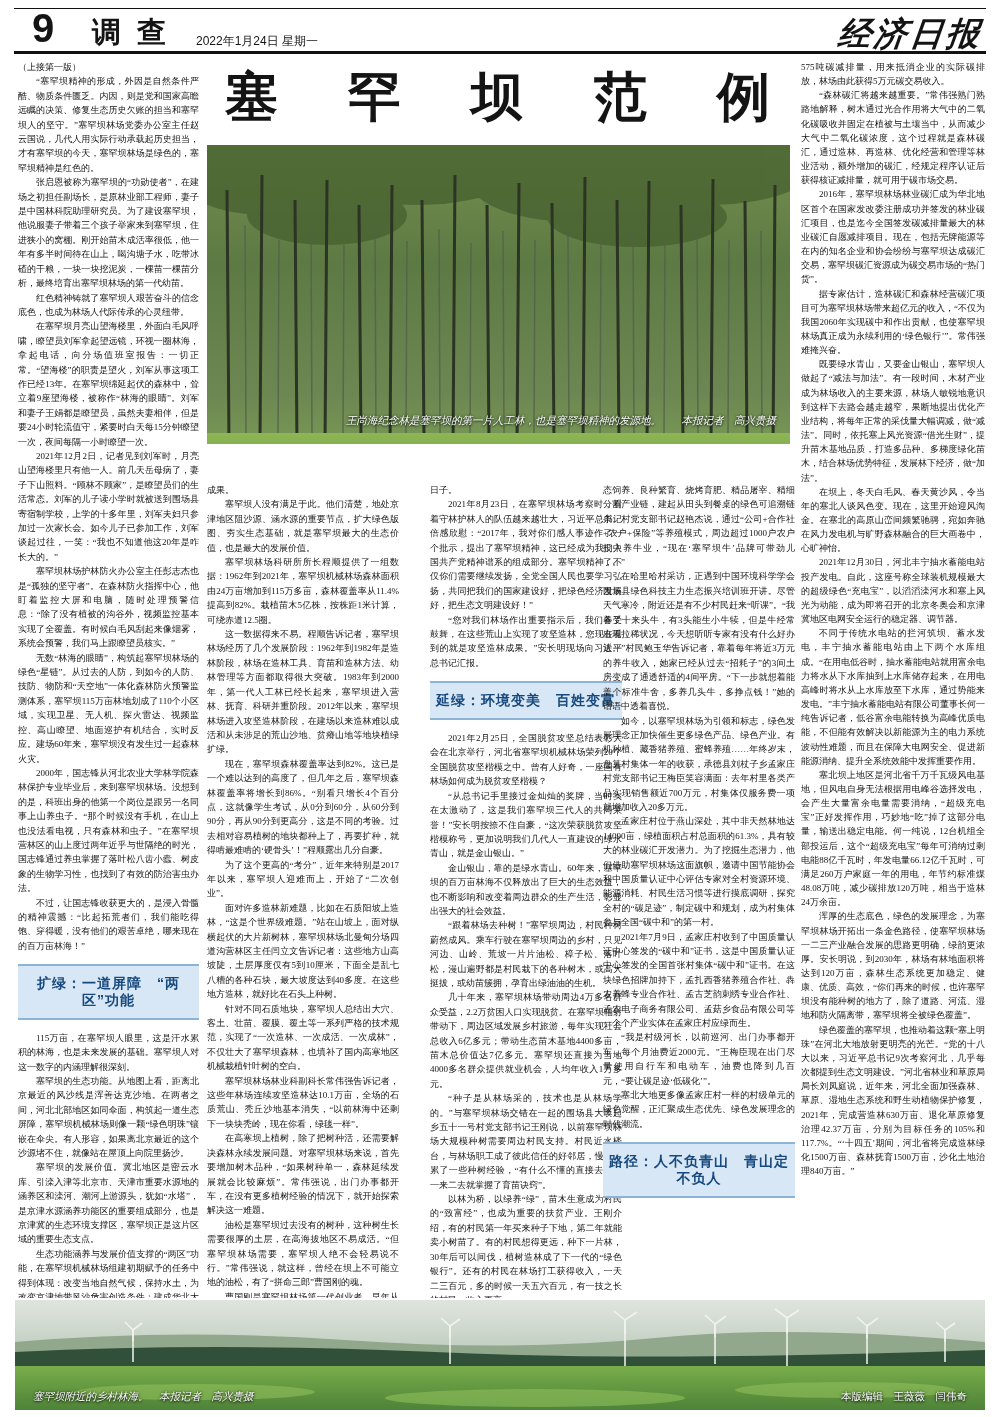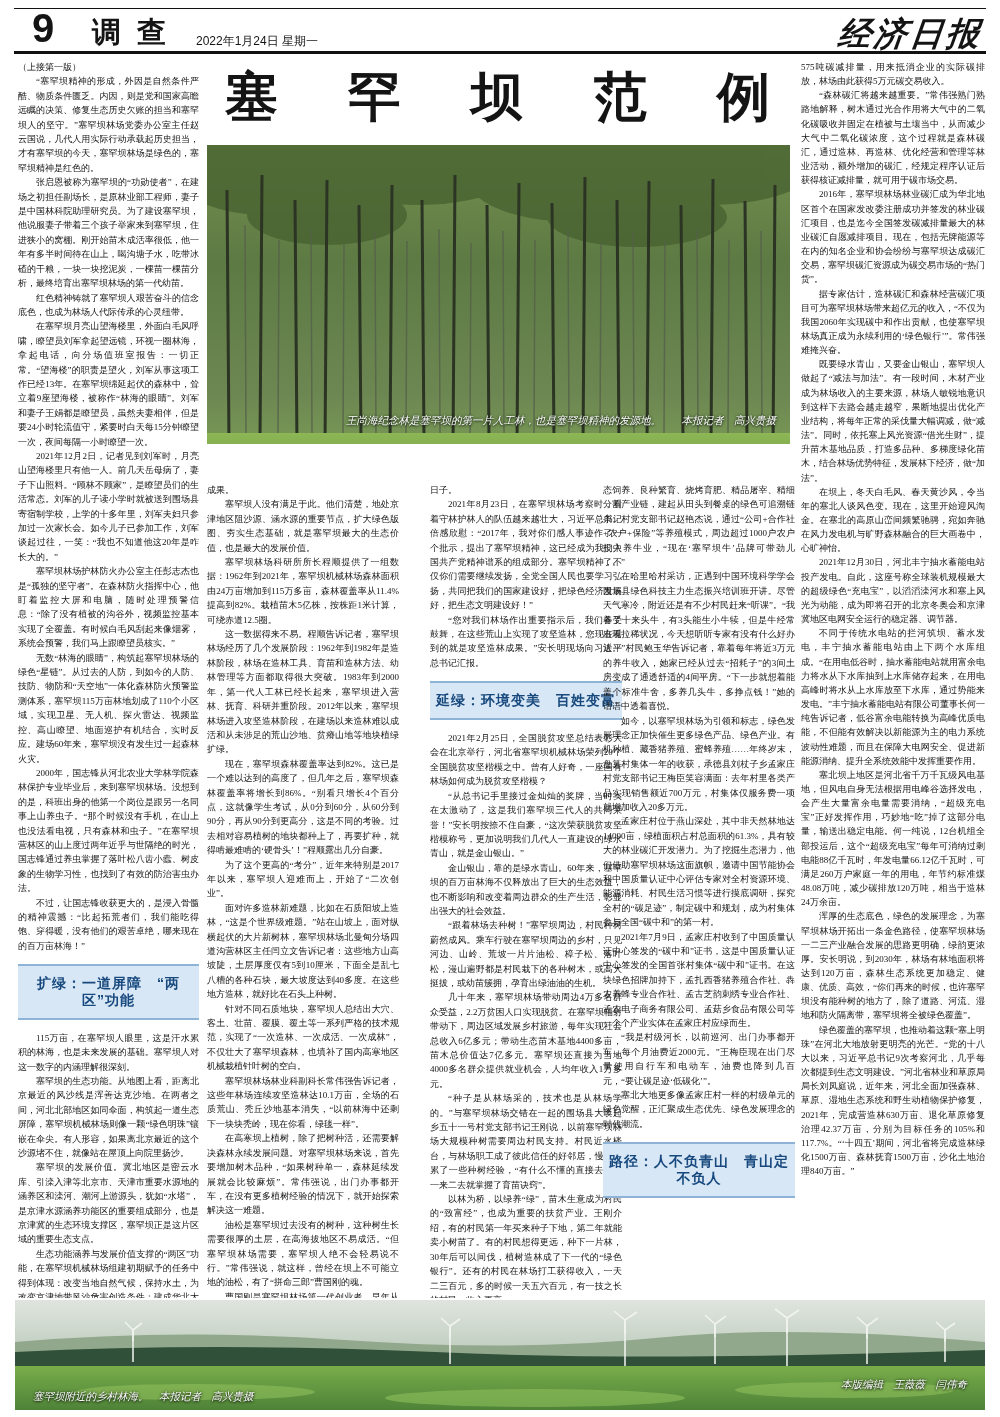--- a/index.html
+++ b/index.html
@@ -19,21 +19,21 @@
   .headline{position:absolute;left:225px;top:68px;width:545px;font-size:53px;font-weight:bold;
           text-align:justify;text-align-last:justify;line-height:1.1;}
   
   .photo-main{position:absolute;left:207px;top:145px;width:583px;height:299px;overflow:hidden;}
   .photo-bottom{position:absolute;left:15px;top:1300px;width:970px;height:110px;overflow:hidden;}
   .photo-caption{position:absolute;left:0;right:6px;bottom:16px;color:#fff;font-size:10.5px;
           font-style:italic;text-align:right;text-shadow:0 0 3px #1c2a16,0 1px 2px #1c2a16;padding:0 8px;}
   .photo-caption .credit{margin-left:18px;}
   .cap-left{position:absolute;left:18px;bottom:6px;color:#fff;font-size:10.5px;font-style:italic;
           text-shadow:0 0 3px #15240f,0 1px 2px #15240f;}
-  .cap-right{position:absolute;right:18px;bottom:18px;color:#fff;font-size:10.5px;font-style:italic;
+  .cap-right{position:absolute;right:18px;bottom:6px;color:#fff;font-size:10.5px;
           text-shadow:0 0 3px #15240f,0 1px 2px #15240f;}
   
   .col{position:absolute;font-size:9px;line-height:14.4px;text-align:justify;overflow:hidden;}
   .col-left {left:18px; top:60px; width:181px;height:1238px;}
   .col-2    {left:207px;top:483px;width:192px;height:815px;}
   .col-3    {left:405px;top:483px;width:192px;height:815px;margin-left:25px;}
   .col-4    {left:603px;top:483px;width:192px;height:815px;}
   .col-right{left:801px;top:60px; width:184px;height:1238px;line-height:14.15px;}
   .para{margin:0;text-indent:2em;}
   .para.cont{text-indent:0;}

